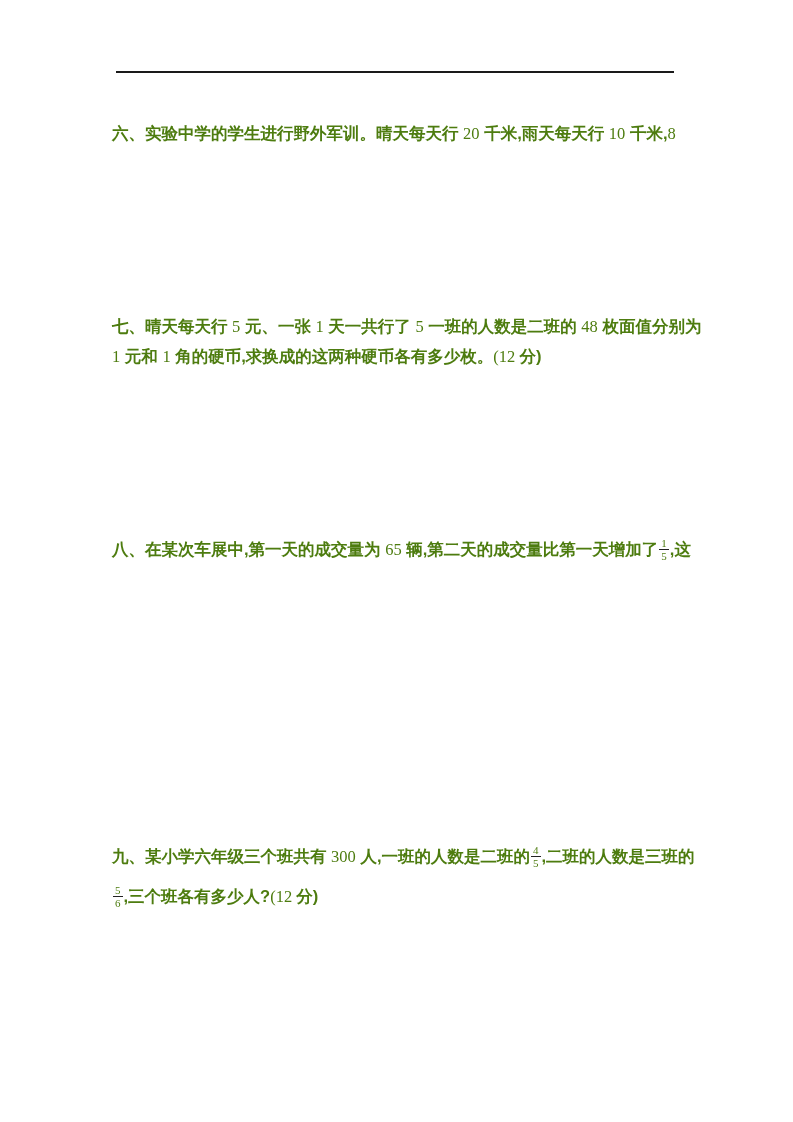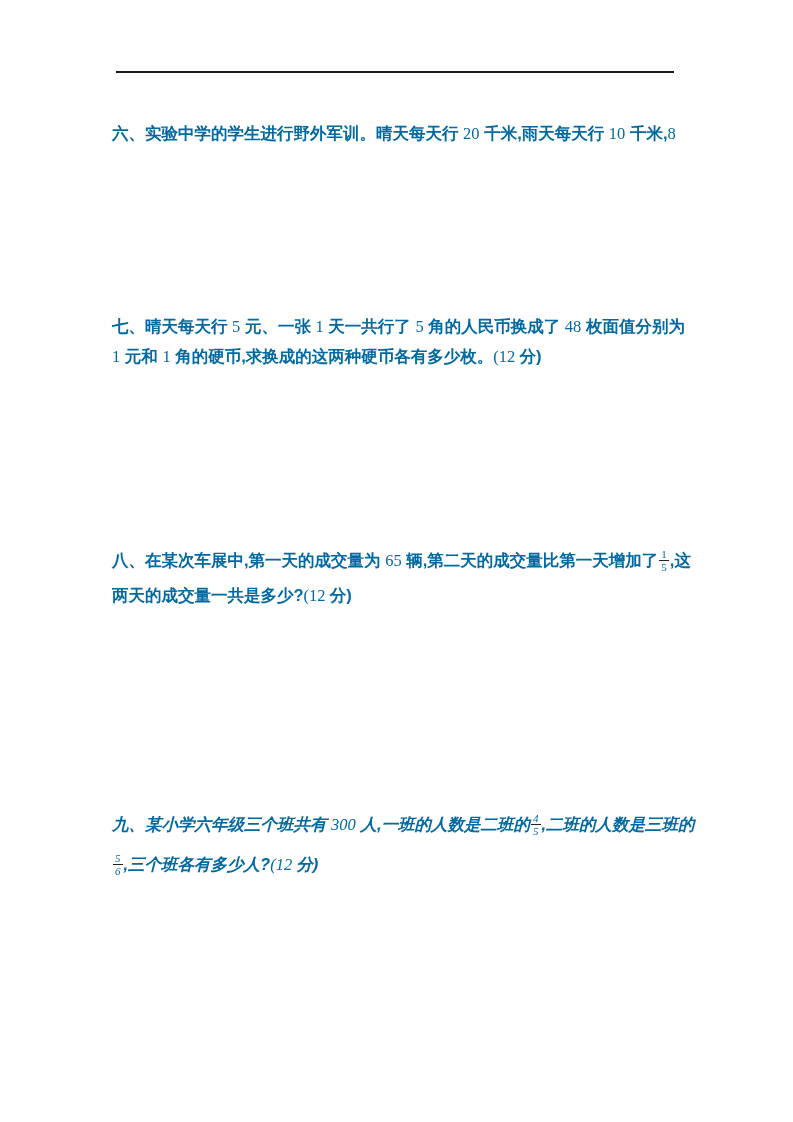--- a/index.html
+++ b/index.html
@@ -20,21 +20,21 @@
     left: 116px;
     top: 71px;
     width: 558px;
     height: 2px;
     background: #1a1a1a;
   }
   .question {
     position: absolute;
     left: 112px;
     width: 600px;
-    color: #0369a1;
+    color: #4d7c0f;
     white-space: nowrap;
   }
   .qline {
     line-height: 30px;
     height: 30px;
     white-space: nowrap;
   }
   .qline.tall {
     line-height: 40px;
     height: 40px;
@@ -67,41 +67,40 @@
     padding: 0 2px;
   }
   .frac .fd {
     display: block;
     border-top: 1px solid #222222;
     padding: 0 2px;
   }
   
   #q0 { top: 118px; }
   #q1 { top: 311px; }
-  #q2 { top: 540px; }
-  #q3 { top: 804px; font-style: italic; }
+  #q2 { top: 529px; }
+  #q3 { top: 836px; }
 </style>
 </head>
 <body>
 
 <div class="page">
   <div class="divider"></div>
   <div class="question" id="q0">
       <div class="qline"><span class="cn">六、实验中学的学生进行野外军训。晴天每天行 </span><span class="en">20</span><span class="cn"> 千米,雨天每天行 </span><span class="en">10</span><span class="cn"> 千米,</span><span class="en">8</span></div>
     </div>
   <div class="question" id="q1">
-      <div class="qline"><span class="cn">七、晴天每天行 </span><span class="en">5</span><span class="cn"> 元、一张 </span><span class="en">1</span><span class="cn"> 天一共行了 </span><span class="en">5</span><span class="cn"> 角的人民币换成了 </span><span class="en">48</span><span class="cn"> 枚面值分别为</span></div>
+      <div class="qline"><span class="cn">七、晴天每天行 </span><span class="en">5</span><span class="cn"> 元、一张 </span><span class="en">1</span><span class="cn"> 天一共行了 </span><span class="en">5</span><span class="cn"> 一班的人数是二班的 </span><span class="en">48</span><span class="cn"> 枚面值分别为</span></div>
       <div class="qline"><span class="en">1</span><span class="cn"> 元和 </span><span class="en">1</span><span class="cn"> 角的硬币,求换成的这两种硬币各有多少枚。</span><span class="en">(12 </span><span class="cn">分)</span></div>
     </div>
   <div class="question" id="q2">
       <div class="qline tall"><span class="cn">八、在某次车展中,第一天的成交量为 </span><span class="en">65</span><span class="cn"> 辆,第二天的成交量比第一天增加了</span><span class="frac">
           <span class="fn">1</span>
           <span class="fd">5</span>
         </span><span class="cn">,这</span></div>
-      <div class="qline"><span class="cn">两天的成交量一共是多少?</span><span class="en">(12 </span><span class="cn">分)</span></div>
     </div>
   <div class="question" id="q3">
       <div class="qline tall"><span class="cn">九、某小学六年级三个班共有 </span><span class="en">300</span><span class="cn"> 人,一班的人数是二班的</span><span class="frac">
           <span class="fn">4</span>
           <span class="fd">5</span>
         </span><span class="cn">,二班的人数是三班的</span></div>
       <div class="qline tall"><span class="frac">
           <span class="fn">5</span>
           <span class="fd">6</span>
         </span><span class="cn">,三个班各有多少人?</span><span class="en">(12 </span><span class="cn">分)</span></div>

